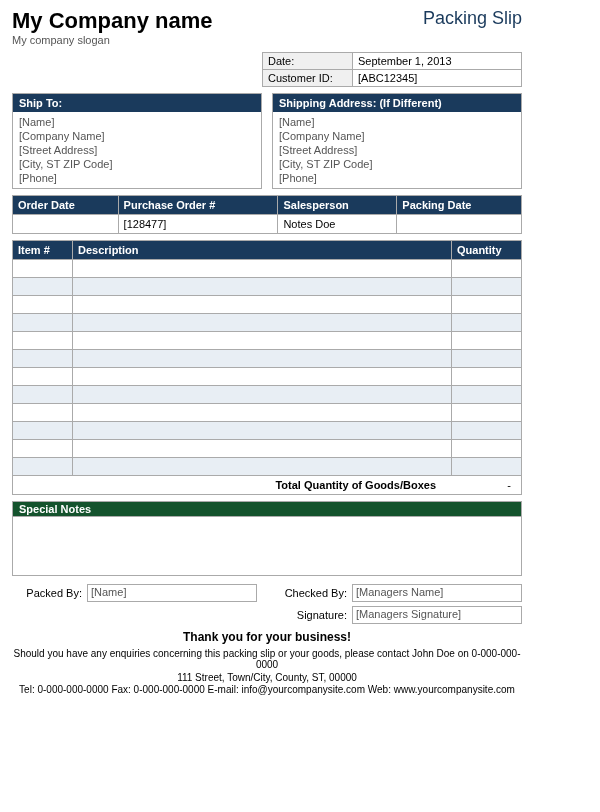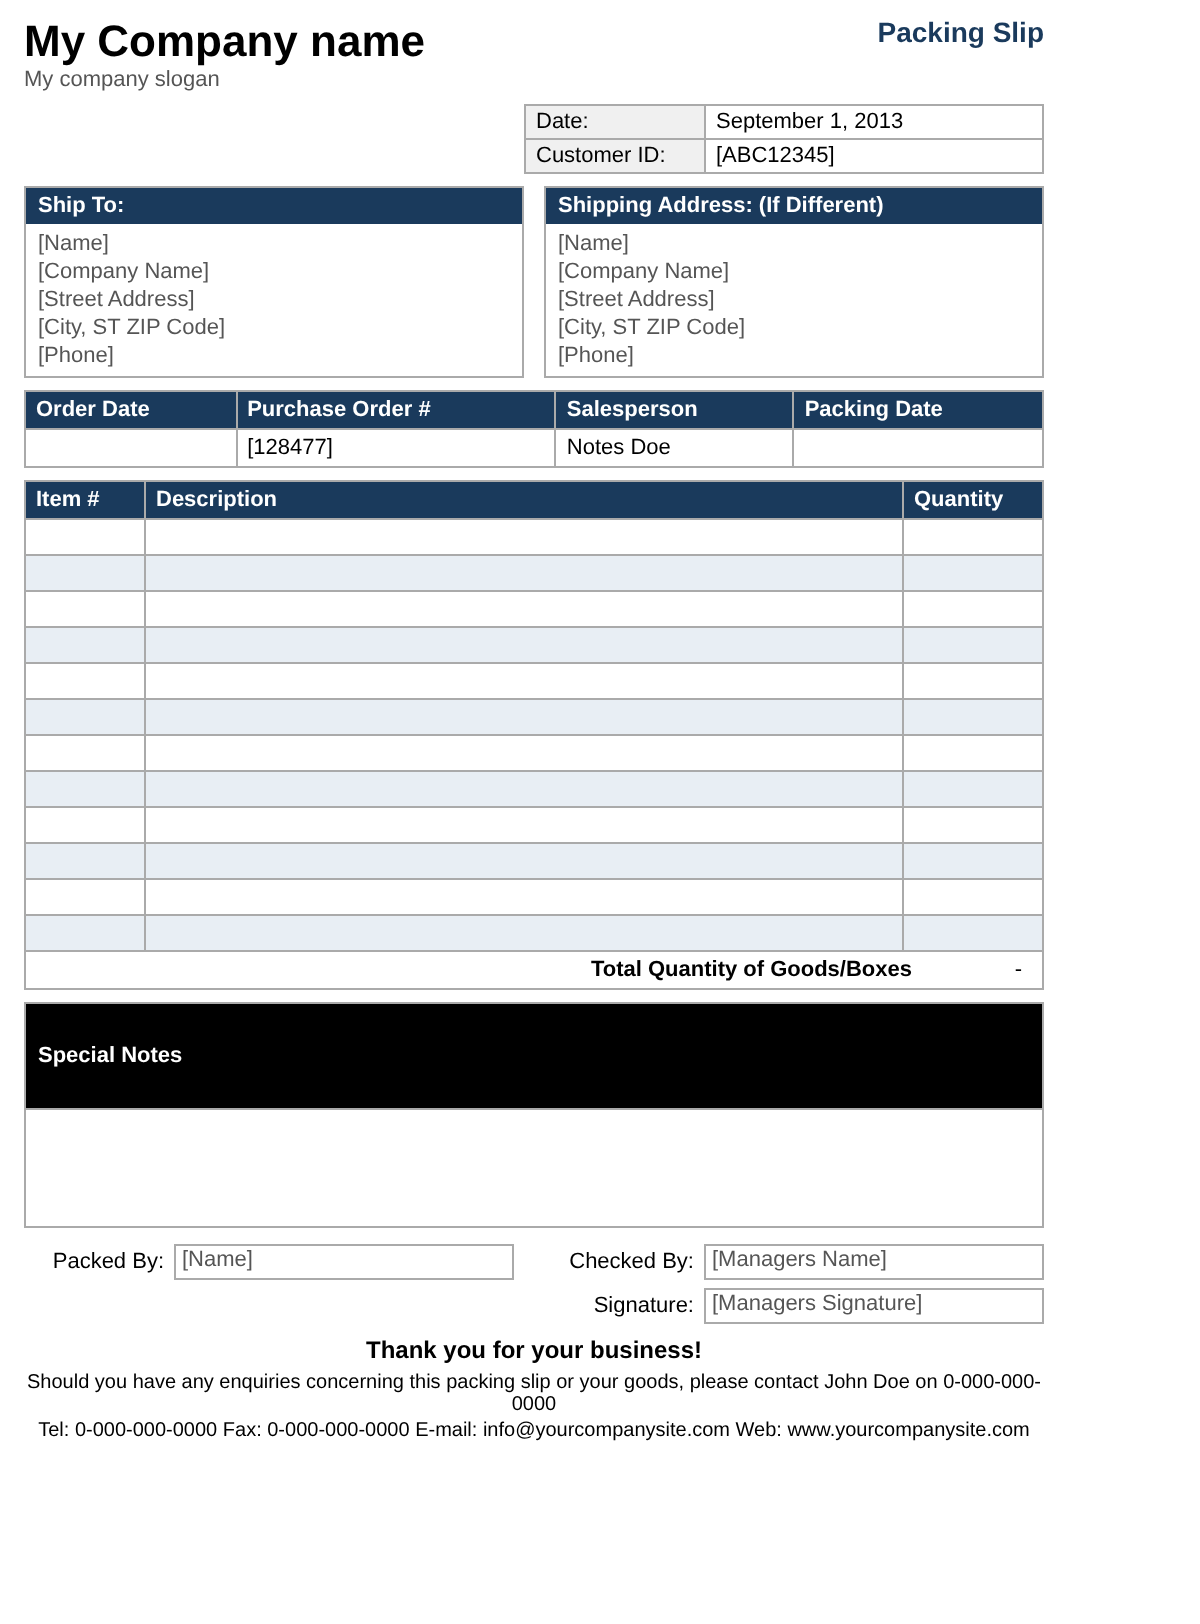--- a/index.html
+++ b/index.html
@@ -28,22 +28,22 @@
     .company-name {
       font-size: 22px;
       font-weight: bold;
       color: #000;
     }
     .company-slogan {
       font-size: 11px;
       color: #555;
     }
     .doc-title {
-      font-size: 14px;
-      font-weight: bold;
+      font-size: 18px;
+      font-weight: normal;
       color: #1a3a5c;
       text-align: right;
     }
     
     .meta-section {
       display: flex;
       justify-content: flex-end;
       margin-bottom: 6px;
     }
     .meta-table {
@@ -148,33 +148,34 @@
       align-items: center;
       border: 1px solid #aaa;
       border-top: none;
       padding: 3px 5px;
       background: #fff;
       margin-bottom: 6px;
     }
     .total-label {
       font-weight: bold;
       font-size: 11px;
+      margin-right: 20px;
     }
     .total-value {
       font-size: 11px;
       min-width: 60px;
       text-align: right;
       padding-right: 5px;
     }
     
     .special-notes-header {
-      background: #000000;
+      background: #14532d;
       color: #fff;
       font-weight: bold;
-      padding: 20px 6px;
+      padding: 1px 6px;
       font-size: 11px;
       border: 1px solid #aaa;
       border-bottom: none;
     }
     .special-notes-body {
       border: 1px solid #aaa;
       min-height: 60px;
       padding: 5px;
       margin-bottom: 8px;
       background: #fff;
@@ -395,14 +396,15 @@
       </div>
       <div class="sig-field-row">
         <span class="sig-label">Signature:</span>
         <div class="sig-input">[Managers Signature]</div>
       </div>
     </div>
   </div>
 
   <div class="thank-you">Thank you for your business!</div>
   <div class="footer-contact">Should you have any enquiries concerning this packing slip or your goods, please contact John Doe on 0-000-000-0000</div>
+  <div class="footer-address">111 Street, Town/City, County, ST, 00000</div>
   <div class="footer-contact2">Tel: 0-000-000-0000  Fax: 0-000-000-0000  E-mail: info@yourcompanysite.com  Web: www.yourcompanysite.com</div>
 </div>
 
 </body></html>

